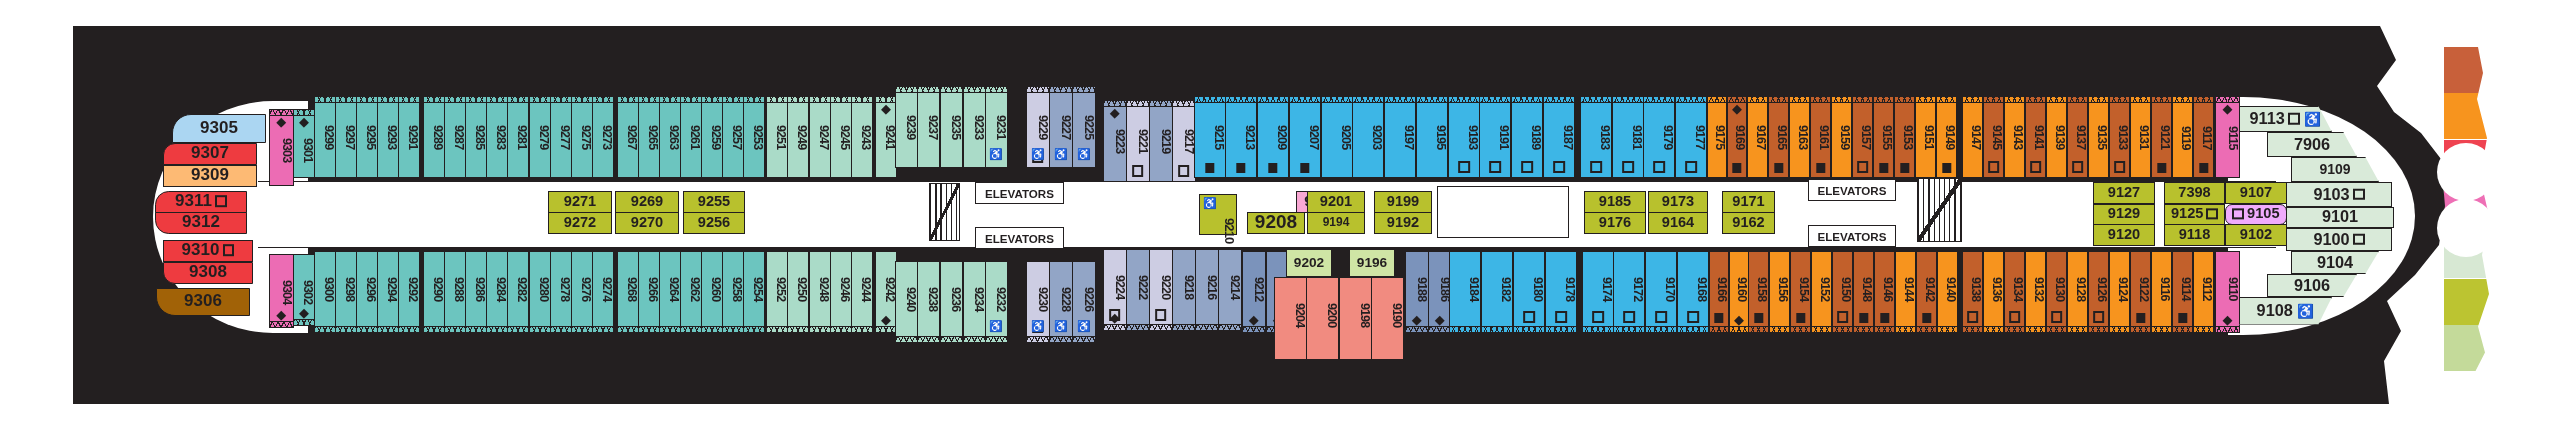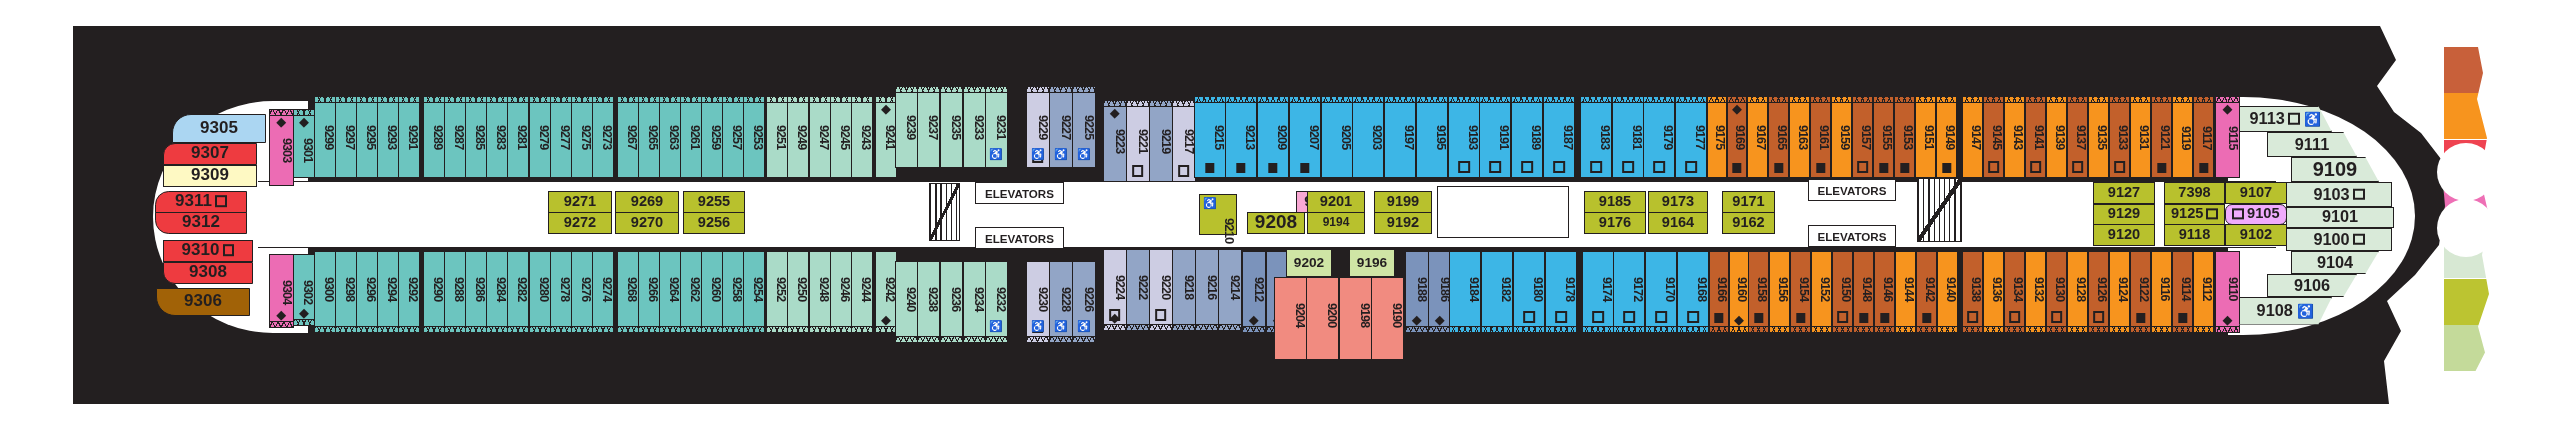--- a/index.html
+++ b/index.html
@@ -787,21 +787,21 @@
       <div class="balc-b"></div>
       <span class="vnum" style="top: 6.9px;">9110</span>
       <span class="dia" style="bottom: 6px;">◆</span>
     </div>
     <div class="cab" style="left: 172px; top: 114px; width: 94px; height: 29px; background: rgb(171, 214, 242); border-radius: 19px 0px 0px;">
       <span class="hnum" style="font-size: 17px;"><span>9305</span></span>
     </div>
     <div class="cab" style="left: 163px; top: 143px; width: 94px; height: 22px; background: rgb(238, 59, 64); border-radius: 12px 0px 0px;">
       <span class="hnum" style="font-size: 17px;"><span>9307</span></span>
     </div>
-    <div class="cab" style="left: 163px; top: 165px; width: 94px; height: 22px; background: #fef9c3;">
+    <div class="cab" style="left: 163px; top: 165px; width: 94px; height: 22px; background: #fdba74;">
       <span class="hnum" style="font-size: 17px;"><span>9309</span></span>
     </div>
     <div class="cab" style="left: 155px; top: 191px; width: 92px; height: 21.5px; background: rgb(238, 59, 64); border-radius: 13.7px 0px 0px;">
       <span class="hnum" style="font-size: 17px;"><span>9311</span> <span class="ws" style="vertical-align:-0.9px;"></span></span>
     </div>
     <div class="cab" style="left: 155px; top: 212px; width: 92px; height: 21.5px; background: rgb(238, 59, 64); border-radius: 0px 0px 0px 13.7px;">
       <span class="hnum" style="font-size: 17px;"><span>9312</span></span>
     </div>
     <div class="cab" style="left: 163px; top: 240px; width: 90px; height: 22px; background: rgb(238, 59, 64);">
       <span class="hnum" style="font-size: 17px;"><span>9310</span> <span class="ws" style="vertical-align:-0.9px;"></span></span>
@@ -900,24 +900,24 @@
     <div class="cab" style="left: 1286px; top: 249px; width: 46px; height: 28px; background: rgb(207, 229, 165);">
       <span class="hnum" style="font-size: 13.7px;"><span>9202</span></span>
     </div>
     <div class="cab" style="left: 1349px; top: 249px; width: 46px; height: 28px; background: rgb(207, 229, 165);">
       <span class="hnum" style="font-size: 13.7px;"><span>9196</span></span>
     </div>
     <div class="cab" style="left: 2239px; top: 106px; width: 93px; height: 26px; background: rgb(217, 234, 217); clip-path: polygon(0px 0px, calc(100% - 13.7px) 0px, 100% 100%, 0px 100%);">
       <span class="hnum" style="font-size: 16.3px;"><span>9113</span> <span class="ws" style="vertical-align:-0.9px;"></span> <span style="font-size:13.7px;">♿</span></span>
     </div>
     <div class="cab" style="left: 2267px; top: 132px; width: 90px; height: 25px; background: rgb(217, 234, 217); clip-path: polygon(0px 0px, calc(100% - 13.7px) 0px, 100% 100%, 0px 100%);">
-      <span class="hnum" style="font-size: 16.3px;"><span>9111</span></span>
+      <span class="hnum" style="font-size: 16.3px;"><span>7906</span></span>
     </div>
     <div class="cab" style="left: 2291px; top: 157px; width: 88px; height: 25px; background: rgb(217, 234, 217); clip-path: polygon(0px 0px, calc(100% - 13.7px) 0px, 100% 100%, 0px 100%);">
-      <span class="hnum" style="font-size: 20px;"><span>9109</span></span>
+      <span class="hnum" style="font-size: 14px;"><span>9109</span></span>
     </div>
     <div class="cab" style="left: 2286px; top: 182px; width: 106px; height: 25px; background: rgb(217, 234, 217);">
       <span class="hnum" style="font-size: 16.3px;"><span>9103</span> <span class="ws" style="vertical-align:-0.9px;"></span></span>
     </div>
     <div class="cab" style="left: 2286px; top: 207px; width: 108px; height: 20.6px; background: rgb(217, 234, 217);">
       <span class="hnum" style="font-size: 16.3px;"><span>9101</span></span>
     </div>
     <div class="cab" style="left: 2286px; top: 228px; width: 106px; height: 23px; background: rgb(217, 234, 217);">
       <span class="hnum" style="font-size: 16.3px;"><span>9100</span> <span class="ws" style="vertical-align:-0.9px;"></span></span>
     </div>

